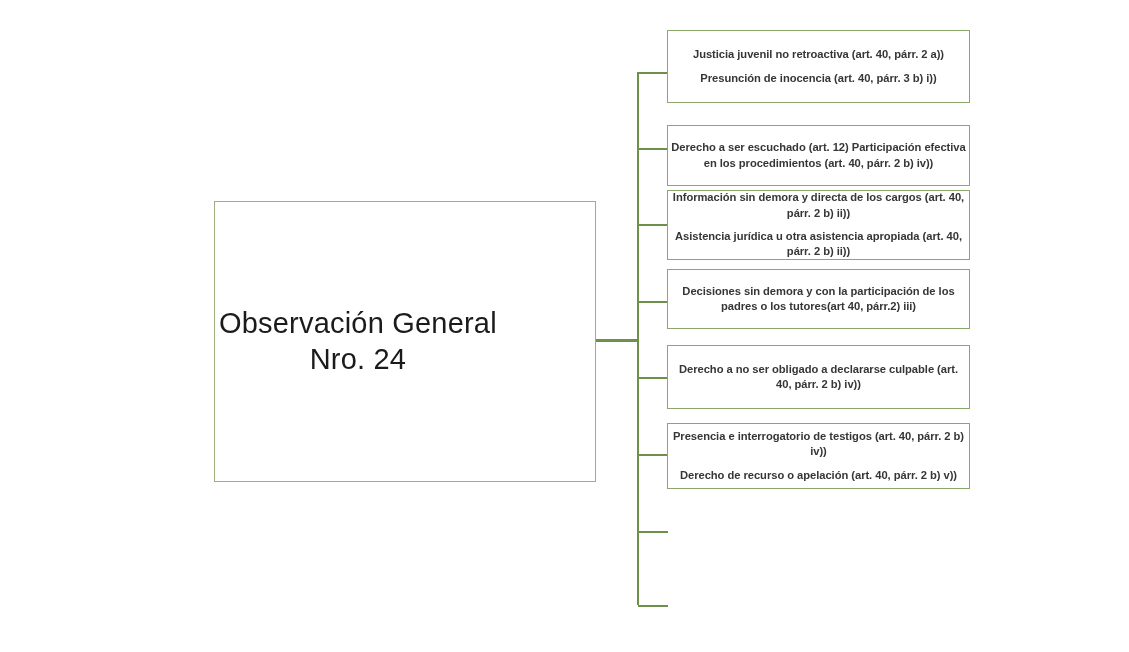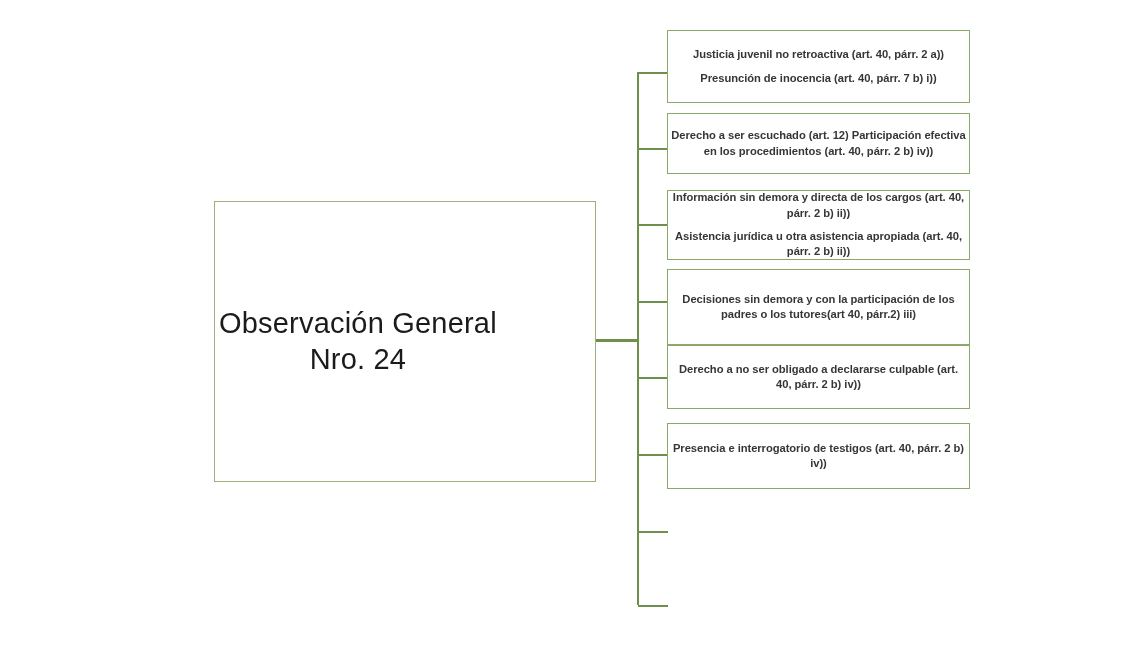--- a/index.html
+++ b/index.html
@@ -111,39 +111,40 @@
   <div class="conn conn-branch" style="top:148px;"></div>
   <div class="conn conn-branch" style="top:224px;"></div>
   <div class="conn conn-branch" style="top:301px;"></div>
   <div class="conn conn-branch" style="top:377px;"></div>
   <div class="conn conn-branch" style="top:454px;"></div>
   <div class="conn conn-branch" style="top:531px;"></div>
   <div class="conn conn-branch" style="top:605px;"></div>
 
   <div class="leaf-node" style="top:30px;height:73px;">
     <div class="leaf-line">Justicia juvenil no retroactiva (art. 40, párr. 2 a))</div>
-    <div class="leaf-line">Presunción de inocencia (art. 40, párr. 7 b) i))</div>
+    <div class="leaf-line">Presunción de inocencia (art. 40, párr. 3 b) i))</div>
   </div>
 
-  <div class="leaf-node" style="top:113px;height:61px;">
+  <div class="leaf-node" style="top:125px;height:61px;">
     <div class="leaf-line">Derecho a ser escuchado (art. 12) Participación efectiva en los procedimientos (art. 40, párr. 2 b) iv))</div>
   </div>
 
   <div class="leaf-node" style="top:190px;height:70px;">
     <div class="leaf-line">Información sin demora y directa de los cargos (art. 40, párr. 2 b) ii))</div>
     <div class="leaf-line">Asistencia jurídica u otra asistencia apropiada (art. 40, párr. 2 b) ii))</div>
   </div>
 
-  <div class="leaf-node" style="top:269px;height:76px;">
+  <div class="leaf-node" style="top:269px;height:60px;">
     <div class="leaf-line">Decisiones sin demora y con la participación de los padres o los tutores(art 40, párr.2) iii)</div>
   </div>
 
   <div class="leaf-node" style="top:345px;height:64px;">
     <div class="leaf-line">Derecho a no ser obligado a declararse culpable (art. 40, párr. 2 b) iv))</div>
   </div>
 
   <div class="leaf-node" style="top:423px;height:66px;">
     <div class="leaf-line">Presencia e interrogatorio de testigos (art. 40, párr. 2 b) iv))</div>
+    <div class="leaf-line">Derecho de recurso o apelación (art. 40, párr. 2 b) v))</div>
   </div>
 
 
 
 </div>
 
 </body></html>

